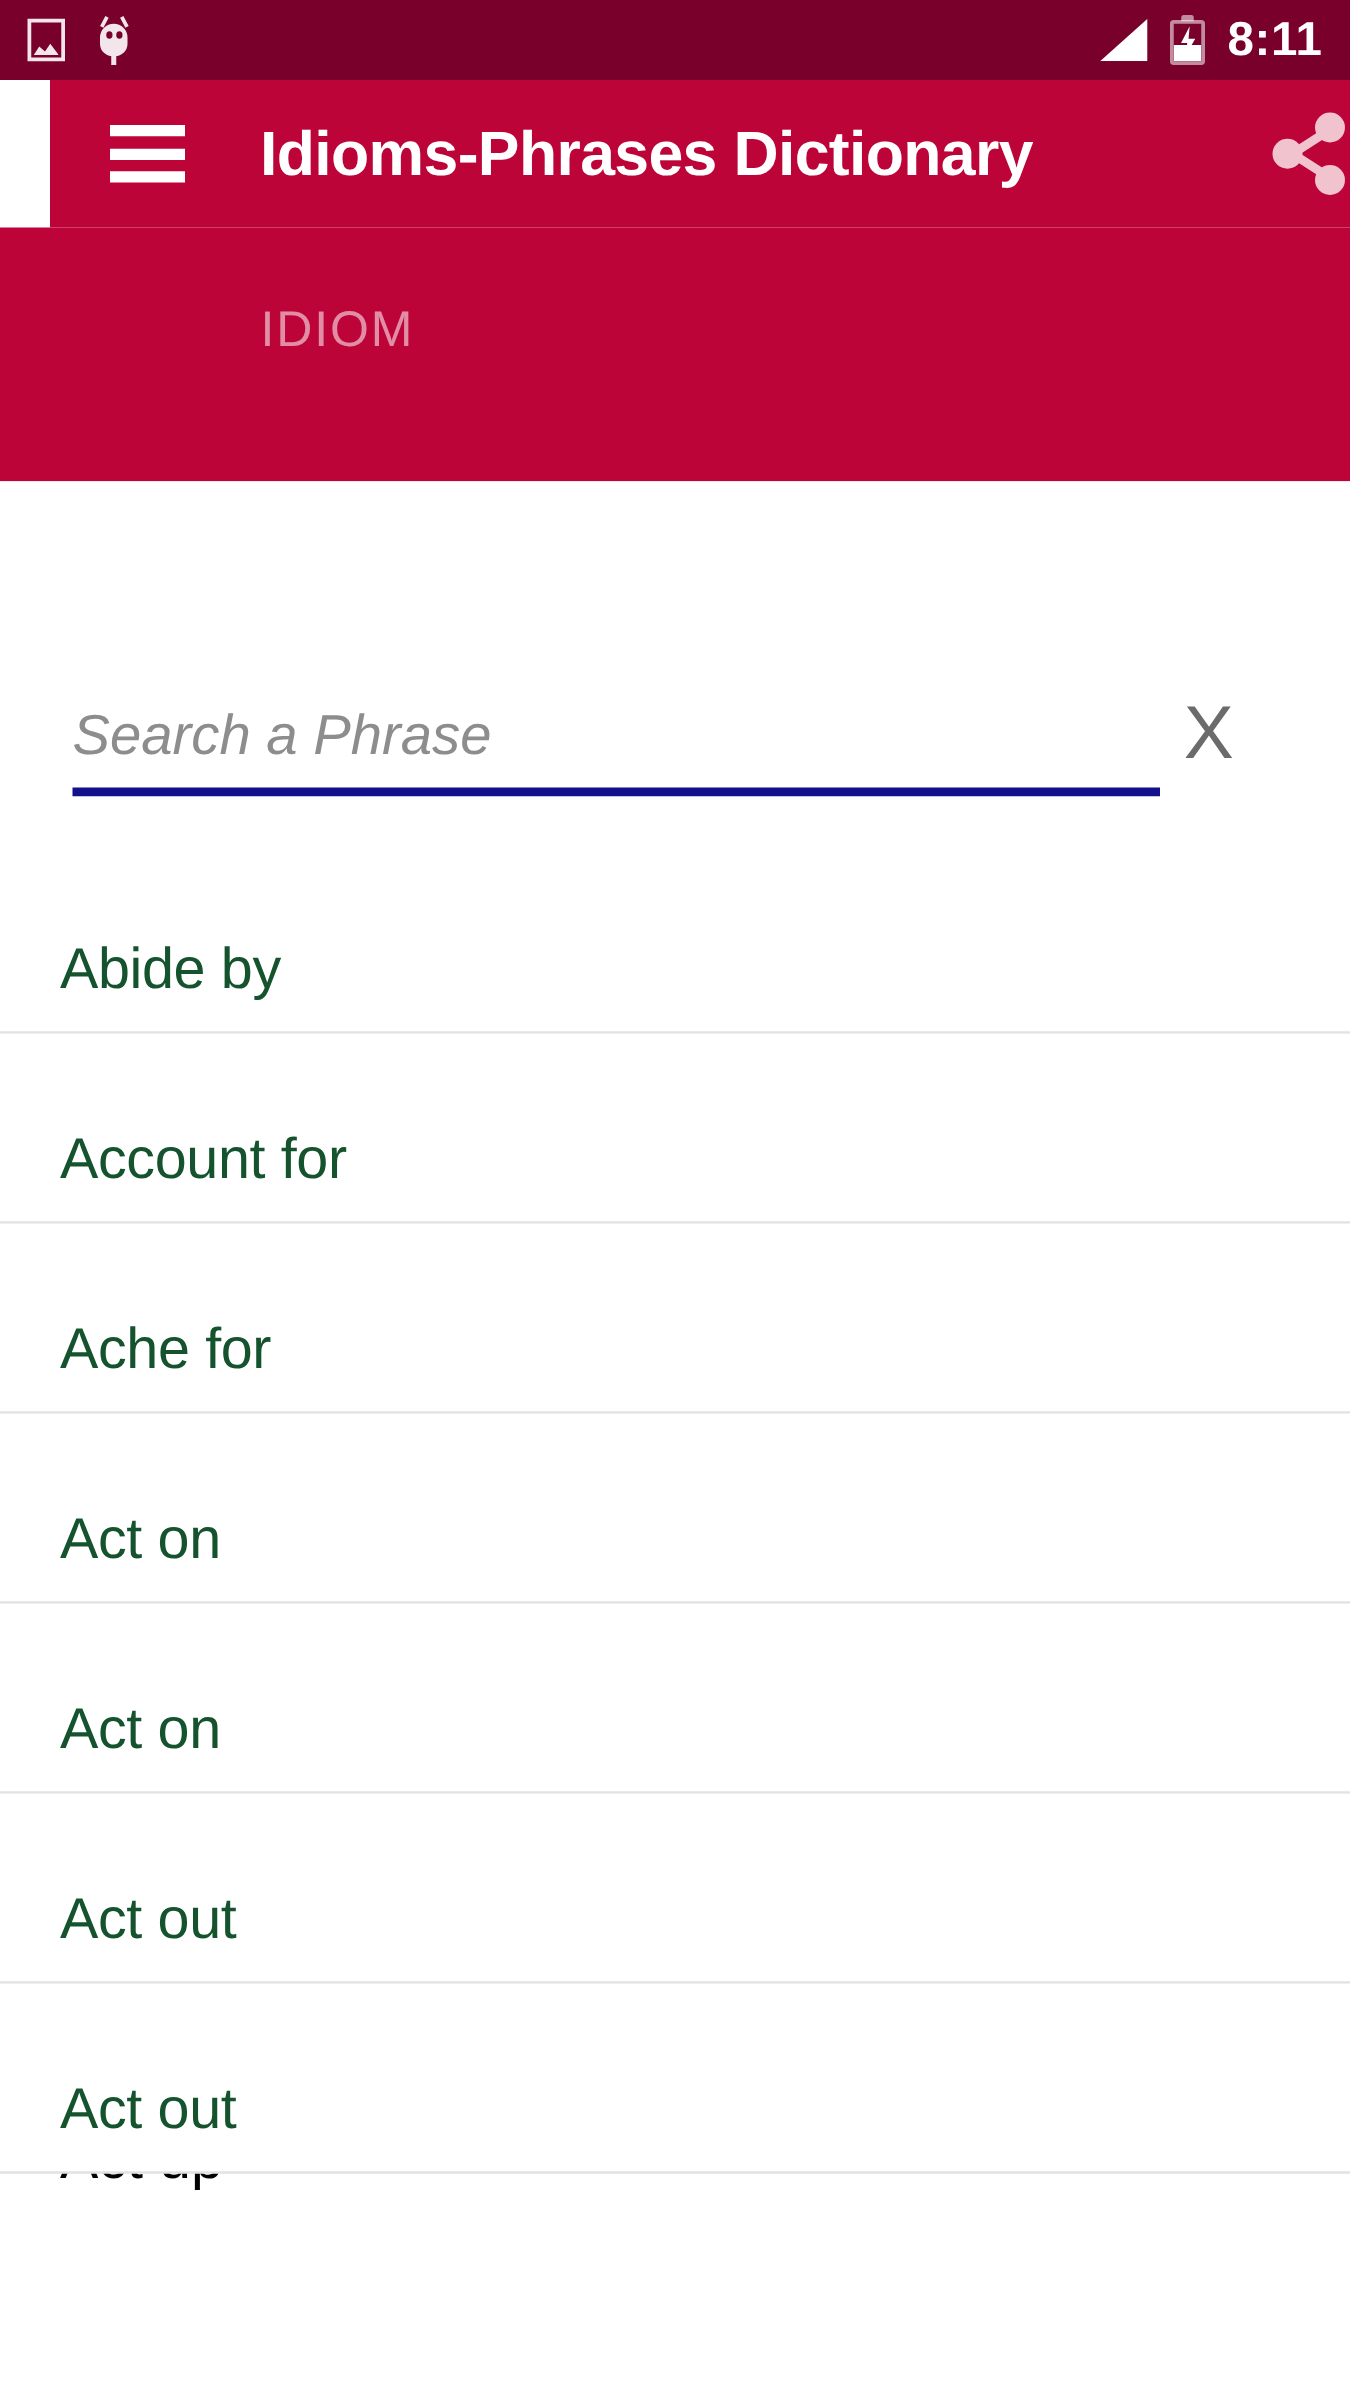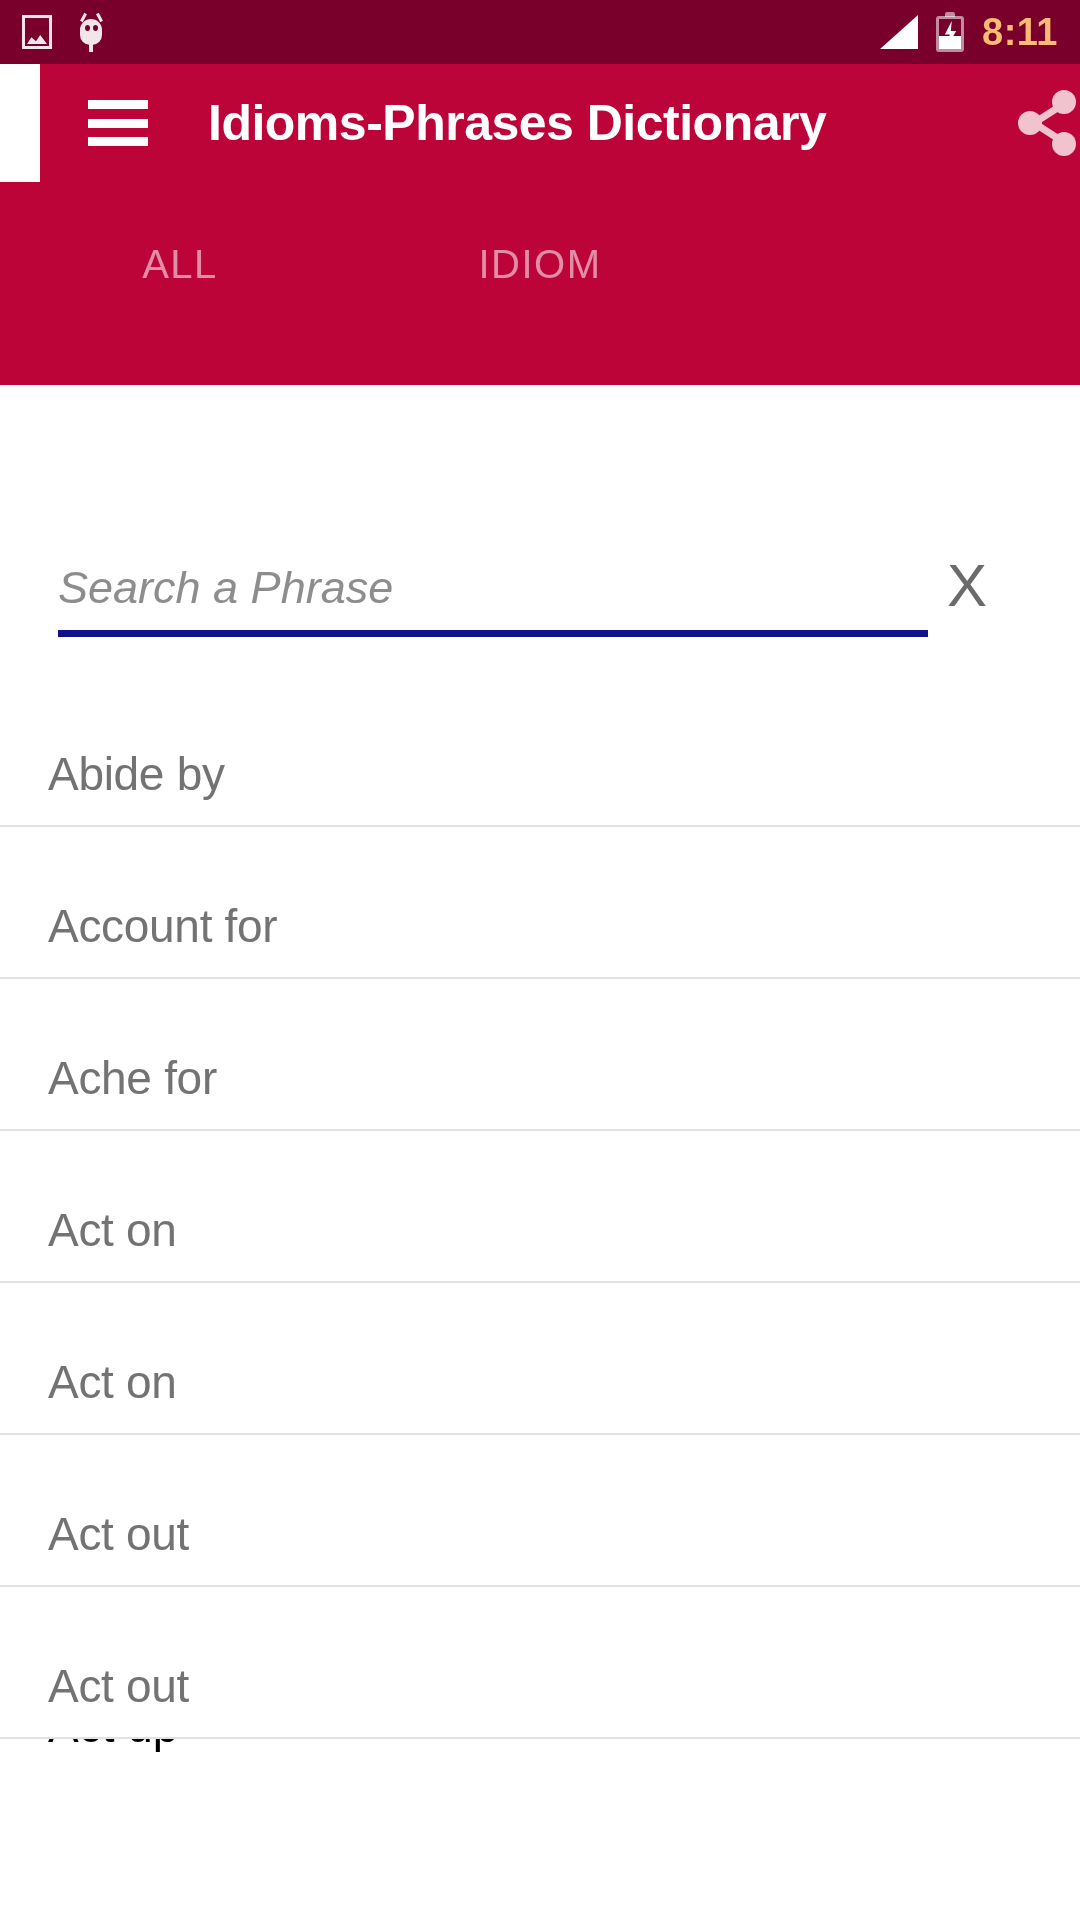--- a/index.html
+++ b/index.html
@@ -129,21 +129,21 @@
   }
   .icon-battery .bolt {
     position: absolute;
     left: 7px; top: 9px;
     width: 15px; height: 24px;
     background: #ffffff;
     clip-path: polygon(58% 0%, 12% 56%, 45% 56%, 33% 100%, 88% 42%, 52% 42%);
     z-index: 2;
   }
   .status-time {
-    color: #fdba74;
+    color: #ffffff;
     font-size: 38px;
     font-weight: 600;
     letter-spacing: 0.5px;
     line-height: 1;
   }
 
   
   .app-bar {
     position: absolute;
     top: 64px; left: 0;
@@ -328,21 +328,21 @@
     display: flex;
     align-items: center;
     padding-left: 48px;
     padding-right: 48px;
     border-bottom: 2px solid #e2e2e2;
     cursor: pointer;
     background: #ffffff;
   }
   .list-item .item-label {
     font-size: 46px;
-    color: #737373;
+    color: #14532d;
     line-height: 1;
     letter-spacing: -0.3px;
     margin-top: 48px;
   }
   .list-item-partial {
     height: 60px;
     box-sizing: border-box;
     padding-left: 48px;
     overflow: hidden;
     position: relative;
@@ -397,24 +397,20 @@
         <line x1="26" y1="38" x2="54" y2="56" stroke="#f0c3ce" stroke-width="7" stroke-linecap="round"></line>
         <circle cx="22" cy="38" r="12" fill="#f0c3ce"></circle>
         <circle cx="56" cy="17" r="12" fill="#f0c3ce"></circle>
         <circle cx="56" cy="59" r="12" fill="#f0c3ce"></circle>
       </svg>
     </div>
   </div>
 
   <div class="tab-bar">
     <div class="tab">
-      <span class="tab-label">ALL</span>
-      <span class="indicator"></span>
-    </div>
-    <div class="tab">
       <span class="tab-label">IDIOM</span>
       <span class="indicator"></span>
     </div>
     <div class="tab">
       <span class="indicator"></span>
     </div>
   </div>
   <div class="bar-shadow"></div>
 
   <div class="content">

